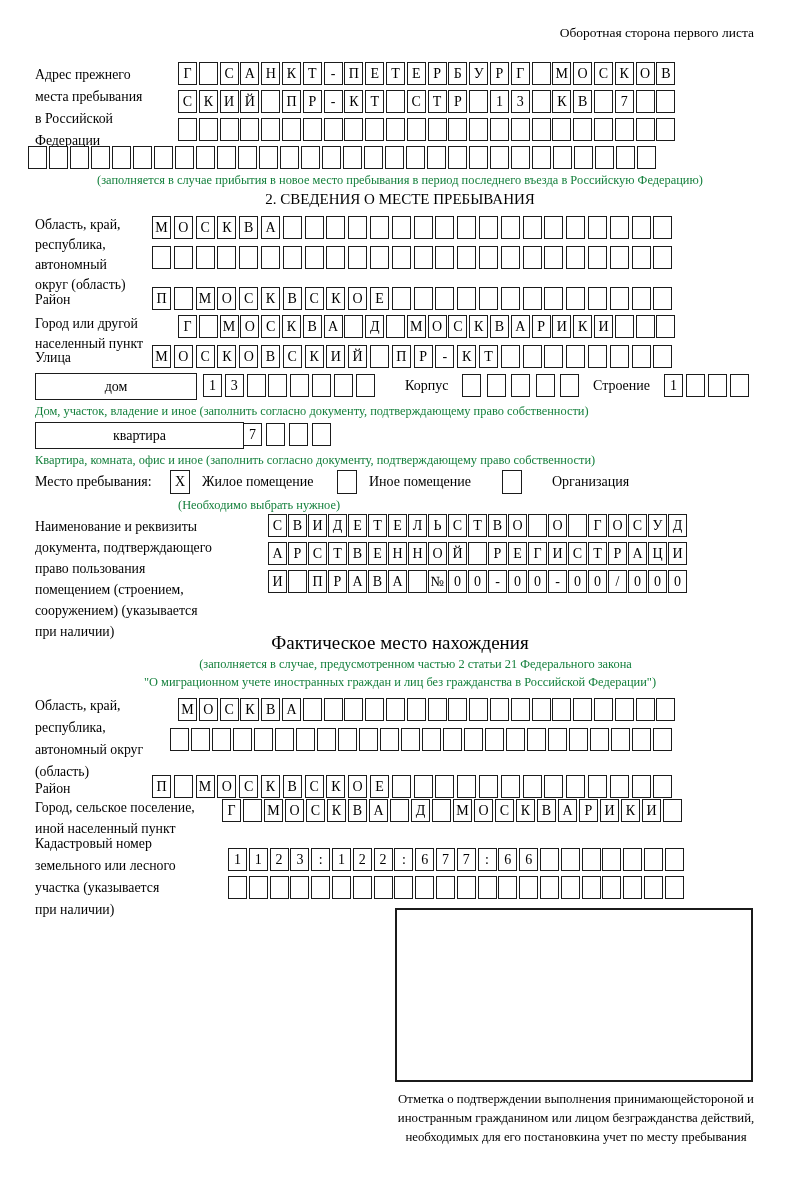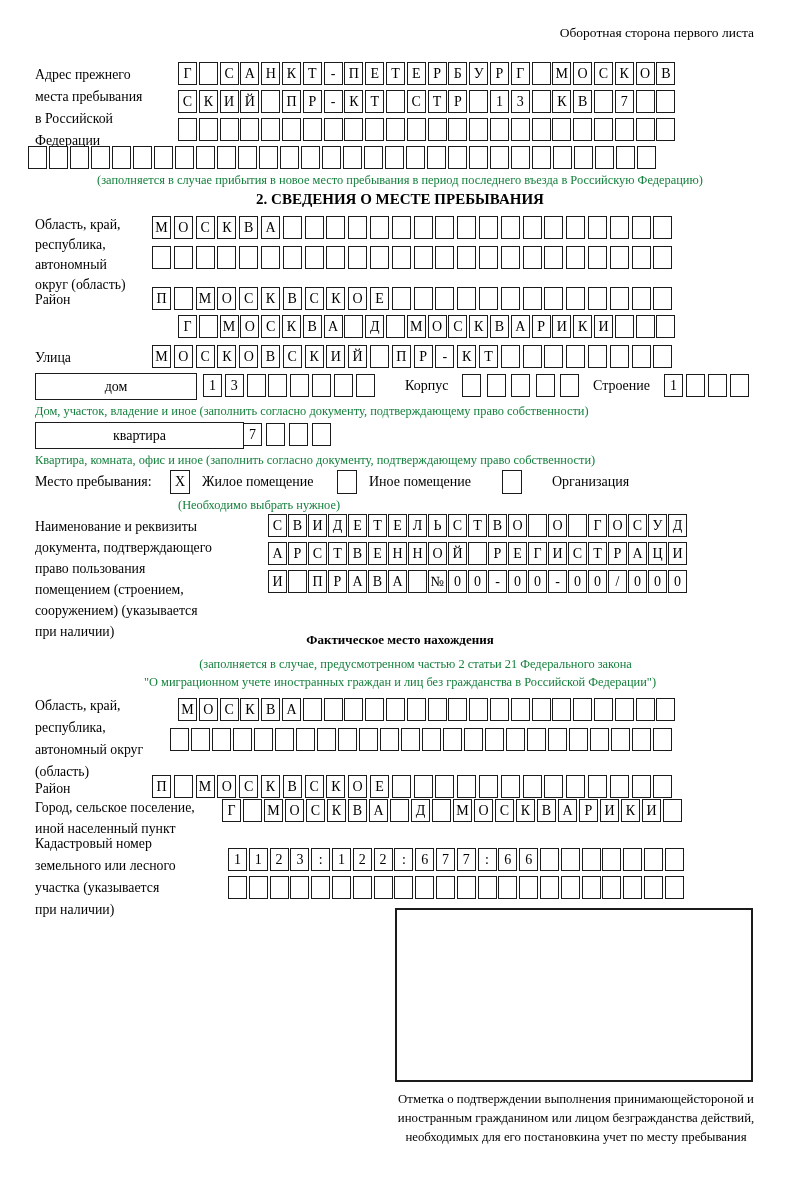--- a/index.html
+++ b/index.html
@@ -8,21 +8,21 @@
     position:relative; width:800px; height:1180px; margin:0 auto;
     background:#ffffff; color:#000;
     font-family:"Liberation Serif","DejaVu Serif",serif;
     overflow:hidden;
   }
   .abs { position:absolute; }
   .lbl { font-size:13.8px; line-height:20px; color:#000; }
   .lbl .line { display:block; }
   .cap { font-size:12.4px; color:#15803d; white-space:nowrap; }
   .center { left:0; right:0; text-align:center; }
-  .bold { font-weight:bold; }
+  .bold { font-weight:normal; }
   .boxrow { position:absolute; display:flex; }
   .cell {
     flex:none; width:19px; height:23px;
     border:1.6px solid #1b1b1b; margin-right:var(--g,2px);
     display:flex; align-items:center; justify-content:center;
     font-size:14px; font-family:"Liberation Serif","DejaVu Serif",serif;
     background:#fff;
   }
   .cellbox {
     position:absolute; width:20px; height:24px;
@@ -246,20 +246,24 @@
       <span class="cell"></span>
       <span class="cell"></span>
       <span class="cell"></span>
       <span class="cell"></span>
       <span class="cell"></span>
       <span class="cell"></span>
       <span class="cell"></span>
       <span class="cell"></span>
     </div>
 
+  <div class="abs lbl" style="left:35px; top:314px;">
+      <span class="line">Город или другой</span>
+      <span class="line">населенный пункт</span>
+    </div>
   <div class="boxrow" style="left:178px; top:315px; --g:1.8px;">
       <span class="cell">Г</span>
       <span class="cell"></span>
       <span class="cell">М</span>
       <span class="cell">О</span>
       <span class="cell">С</span>
       <span class="cell">К</span>
       <span class="cell">В</span>
       <span class="cell">А</span>
       <span class="cell"></span>
@@ -425,21 +429,21 @@
       <span class="cell">0</span>
       <span class="cell">-</span>
       <span class="cell">0</span>
       <span class="cell">0</span>
       <span class="cell">/</span>
       <span class="cell">0</span>
       <span class="cell">0</span>
       <span class="cell">0</span>
     </div>
 
-  <div class="abs center bold" style="top:632px; font-size:13px;">Фактическое место нахождения</div>
+  <div class="abs center bold" style="top:632px; font-size:19px;">Фактическое место нахождения</div>
   <div class="abs cap center" style="top:657px;padding-left:31px;">(заполняется в случае, предусмотренном частью 2 статьи 21 Федерального закона</div>
   <div class="abs cap center" style="top:675px;">"О миграционном учете иностранных граждан и лиц без гражданства в Российской Федерации")</div>
 
   <div class="abs lbl" style="left:35px; top:695px; line-height:22px;">
       <span class="line">Область, край,</span>
       <span class="line">республика,</span>
       <span class="line">автономный округ</span>
       <span class="line">(область)</span>
     </div>
   <div class="boxrow" style="left:178px; top:698px; --g:1.8px;">

